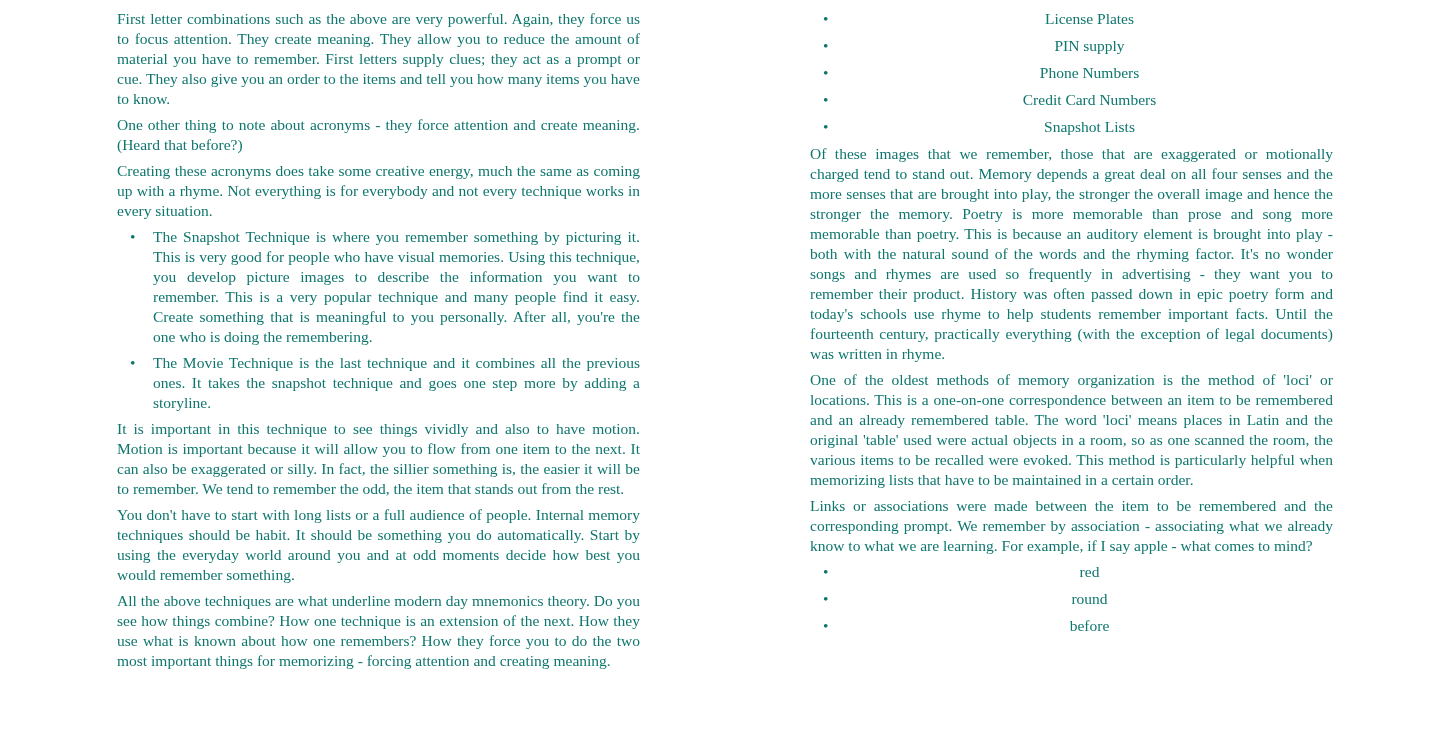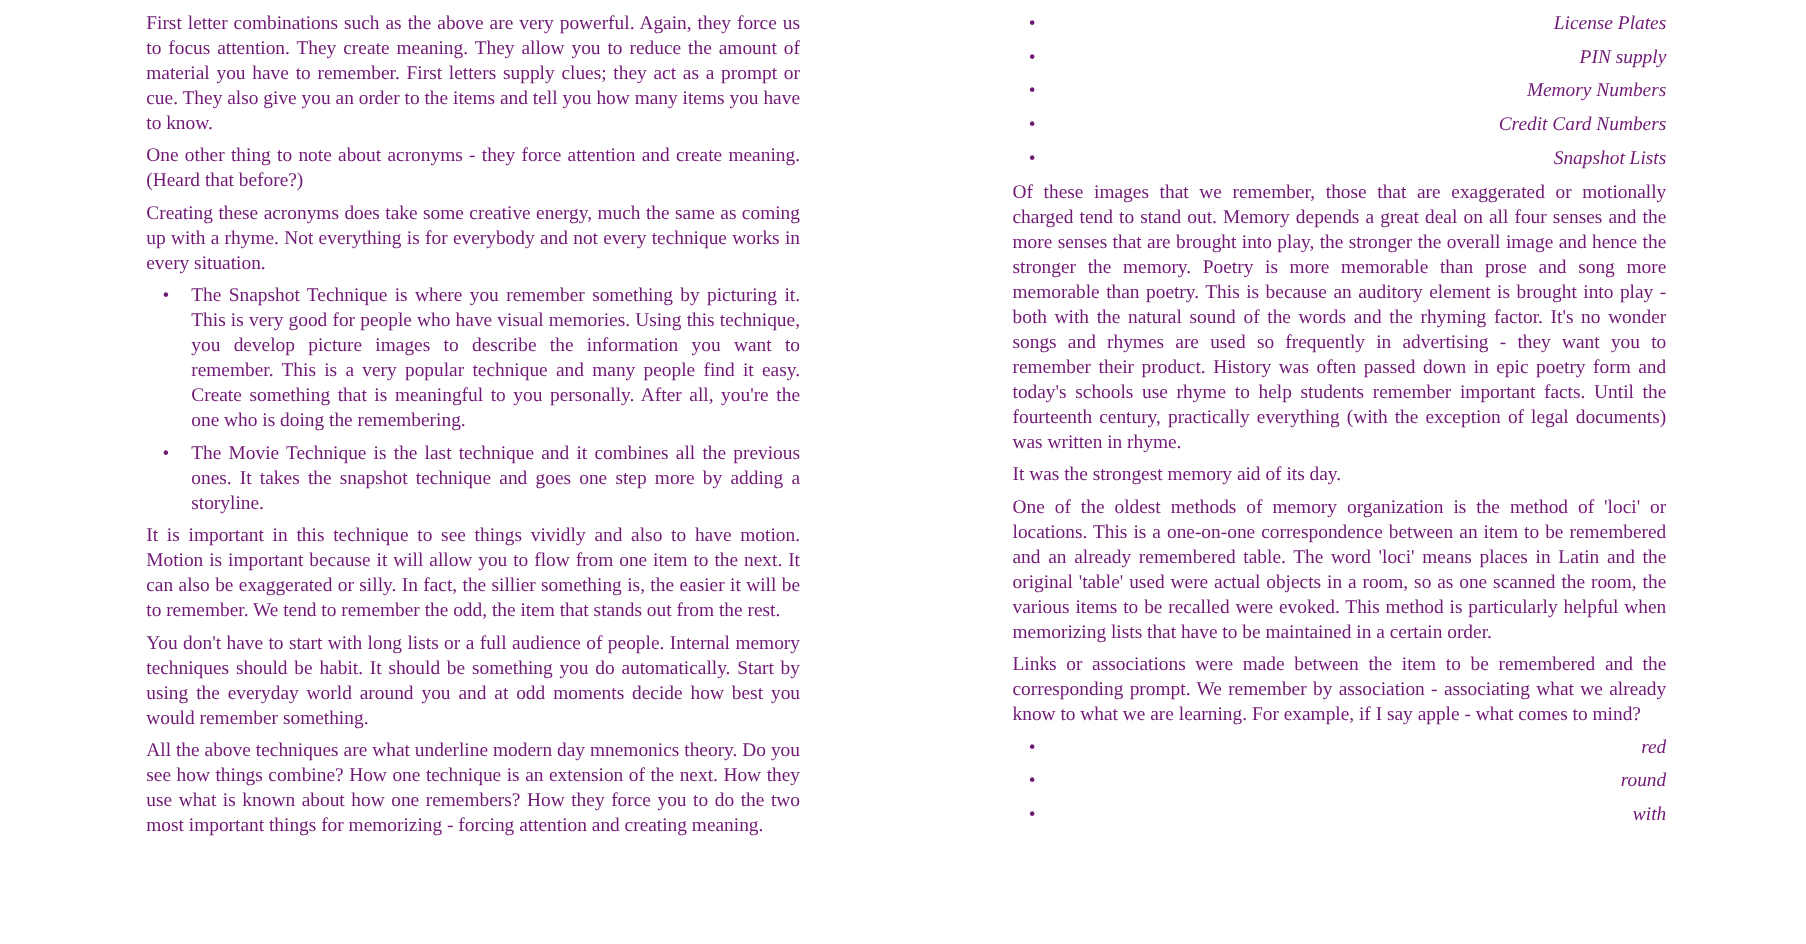--- a/index.html
+++ b/index.html
@@ -13,21 +13,21 @@
       overflow: hidden;
     }
     .page {
       position: relative;
       width: 1445px;
       height: 755px;
       background: #ffffff;
       font-family: "Liberation Serif", "DejaVu Serif", serif;
       font-size: 15.5px;
       line-height: 20px;
-      color: #701a75;
+      color: #0f766e;
     }
     .col {
       position: absolute;
       top: 9px;
       width: 523px;
       text-align: justify;
     }
     .col-left  { left: 117px; }
     .col-right { left: 810px; }
 
@@ -44,21 +44,21 @@
       padding-left: 13px;
       box-sizing: border-box;
       text-align: left;
     }
     .bullet .btext {
       flex: 1;
       text-align: justify;
     }
     
     .bullet.spaced { margin: 0 0 7px 0; }
-    .bullet.spaced .btext { text-align: right; font-style: italic; }
+    .bullet.spaced .btext { text-align: center; }
   </style>
 </head>
 <body>
 
 <div class="page">
 
   <div class="col col-left">
 
     <p class="para">First letter combinations such as the above are very powerful. Again, they force us to focus attention. They create meaning. They allow you to reduce the amount of material you have to remember. First letters supply clues; they act as a prompt or cue. They also give you an order to the items and tell you how many items you have to know.</p>
 
@@ -92,51 +92,50 @@
       <span class="btext">License Plates</span>
     </div>
 
     <div class="bullet spaced">
       <span class="marker">•</span>
       <span class="btext">PIN supply</span>
     </div>
 
     <div class="bullet spaced">
       <span class="marker">•</span>
-      <span class="btext">Memory Numbers</span>
+      <span class="btext">Phone Numbers</span>
     </div>
 
     <div class="bullet spaced">
       <span class="marker">•</span>
       <span class="btext">Credit Card Numbers</span>
     </div>
 
     <div class="bullet spaced">
       <span class="marker">•</span>
       <span class="btext">Snapshot Lists</span>
     </div>
 
     <p class="para">Of these images that we remember, those that are exaggerated or motionally charged tend to stand out. Memory depends a great deal on all four senses and the more senses that are brought into play, the stronger the overall image and hence the stronger the memory. Poetry is more memorable than prose and song more memorable than poetry. This is because an auditory element is brought into play - both with the natural sound of the words and the rhyming factor. It's no wonder songs and rhymes are used so frequently in advertising - they want you to remember their product. History was often passed down in epic poetry form and today's schools use rhyme to help students remember important facts. Until the fourteenth century, practically everything (with the exception of legal documents) was written in rhyme.</p>
 
-    <p class="para">It was the strongest memory aid of its day.</p>
 
     <p class="para">One of the oldest methods of memory organization is the method of 'loci' or locations. This is a one-on-one correspondence between an item to be remembered and an already remembered table. The word 'loci' means places in Latin and the original 'table' used were actual objects in a room, so as one scanned the room, the various items to be recalled were evoked. This method is particularly helpful when memorizing lists that have to be maintained in a certain order.</p>
 
     <p class="para">Links or associations were made between the item to be remembered and the corresponding prompt. We remember by association - associating what we already know to what we are learning. For example, if I say apple - what comes to mind?</p>
 
     <div class="bullet spaced">
       <span class="marker">•</span>
       <span class="btext">red</span>
     </div>
 
     <div class="bullet spaced">
       <span class="marker">•</span>
       <span class="btext">round</span>
     </div>
 
     <div class="bullet spaced">
       <span class="marker">•</span>
-      <span class="btext">with</span>
+      <span class="btext">before</span>
     </div>
 
   </div>
 
 </div>
 
 </body></html>

